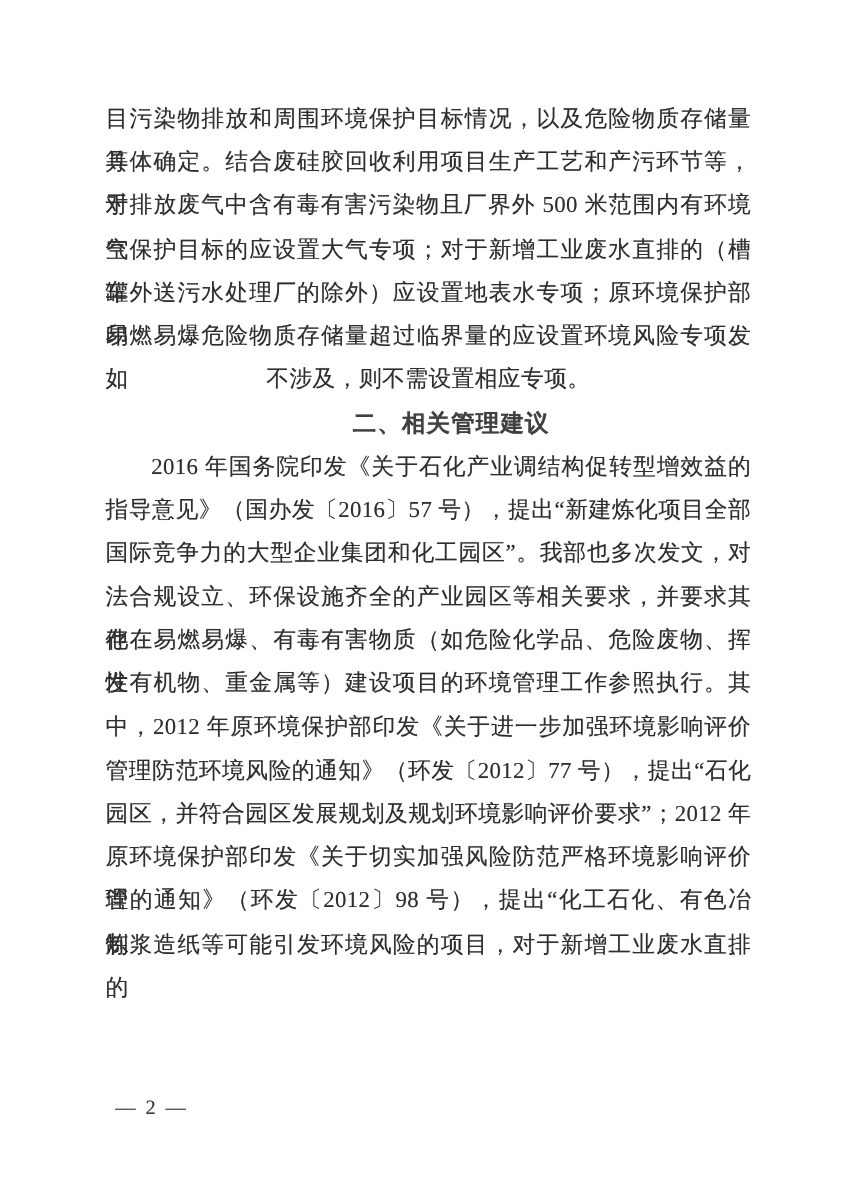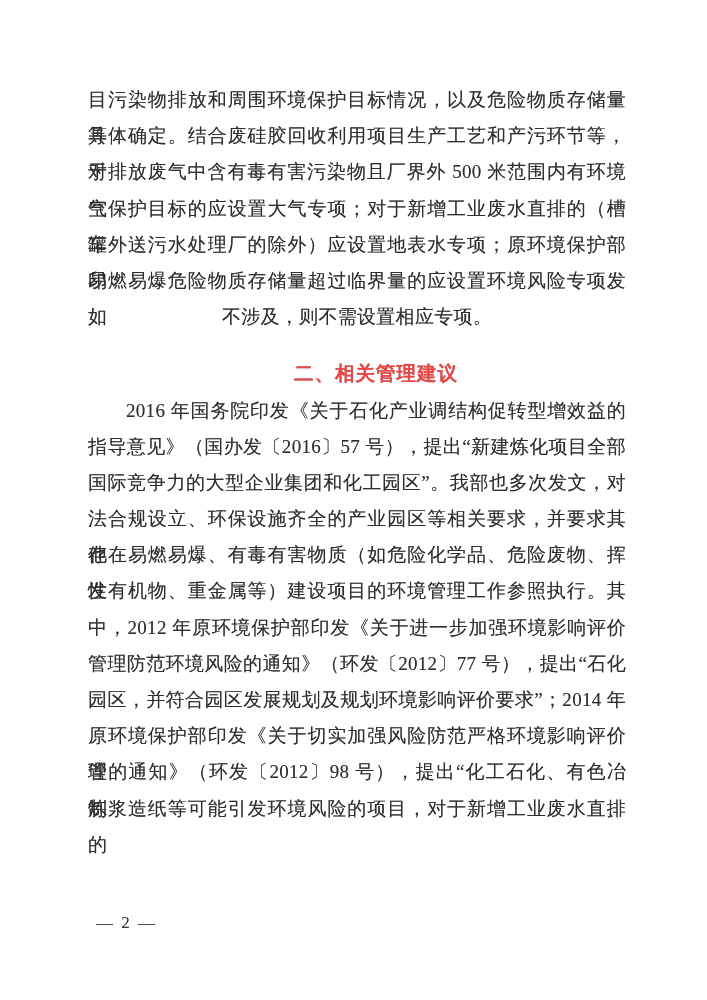--- a/index.html
+++ b/index.html
@@ -41,22 +41,21 @@
     text-align-last: justify;
   }
   .line.indent {
     text-indent: 38px;
   }
   .line.heading {
     font-family: "DejaVu Sans", "Liberation Sans", sans-serif;
     font-weight: 700;
     font-size: 19.5px;
     letter-spacing: 1px;
-    color: #ef4444;
-    margin-top: 21px;
+    color: #404040;
   }
   .footer {
     position: absolute;
     left: 96px;
     top: 912px;
     font-size: 17px;
     line-height: 22px;
     letter-spacing: 2px;
     color: #3a3a3a;
     text-shadow: 0 0 0.6px rgba(40,40,40,0.4);
@@ -76,19 +75,19 @@
       <div class="line body">不涉及，则不需设置相应专项。</div>
       <div class="line heading indent">二、相关管理建议</div>
       <div class="line body justify indent">2016 年国务院印发《关于石化产业调结构促转型增效益的</div>
       <div class="line body justify">指导意见》（国办发〔2016〕57 号），提出“新建炼化项目全部</div>
       <div class="line body justify">国际竞争力的大型企业集团和化工园区”。我部也多次发文，对</div>
       <div class="line body justify">法合规设立、环保设施齐全的产业园区等相关要求，并要求其他</div>
       <div class="line body justify">存在易燃易爆、有毒有害物质（如危险化学品、危险废物、挥发</div>
       <div class="line body justify">性有机物、重金属等）建设项目的环境管理工作参照执行。其</div>
       <div class="line body justify">中，2012 年原环境保护部印发《关于进一步加强环境影响评价</div>
       <div class="line body justify">管理防范环境风险的通知》（环发〔2012〕77 号），提出“石化</div>
-      <div class="line body justify">园区，并符合园区发展规划及规划环境影响评价要求”；2014 年</div>
+      <div class="line body justify">园区，并符合园区发展规划及规划环境影响评价要求”；2012 年</div>
       <div class="line body justify">原环境保护部印发《关于切实加强风险防范严格环境影响评价管</div>
       <div class="line body justify">理的通知》（环发〔2012〕98 号），提出“化工石化、有色冶炼、</div>
       <div class="line body justify">制浆造纸等可能引发环境风险的项目，对于新增工业废水直排的</div>
     </div>
   <div class="footer">— 2 —</div>
 </div>
 
 </body></html>

